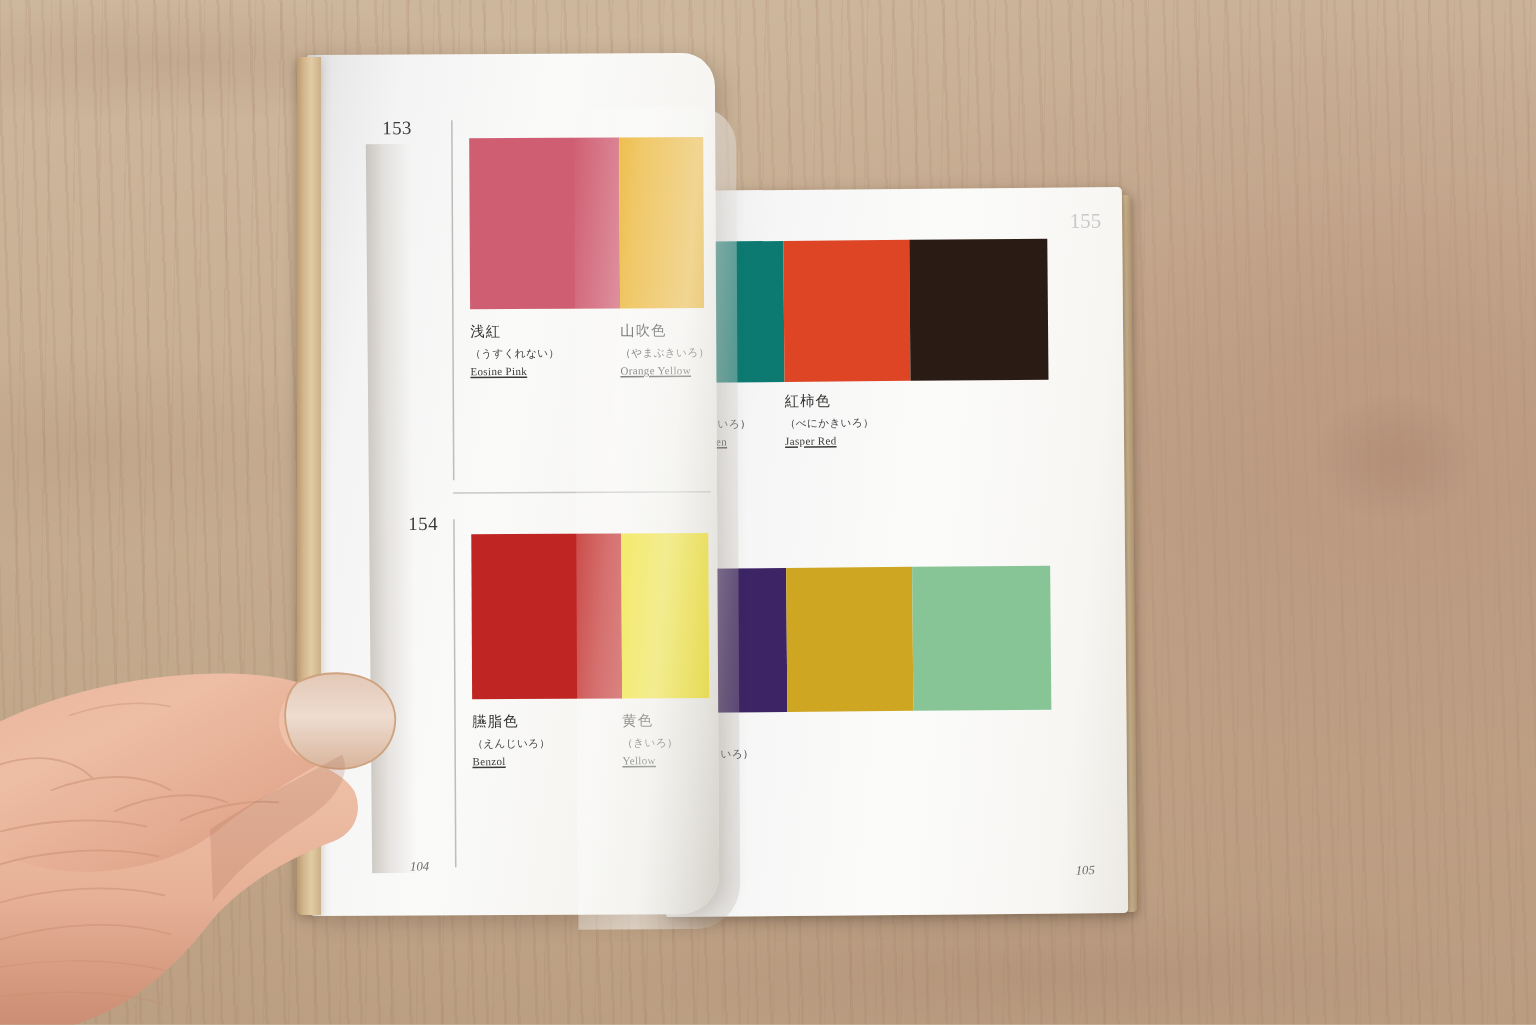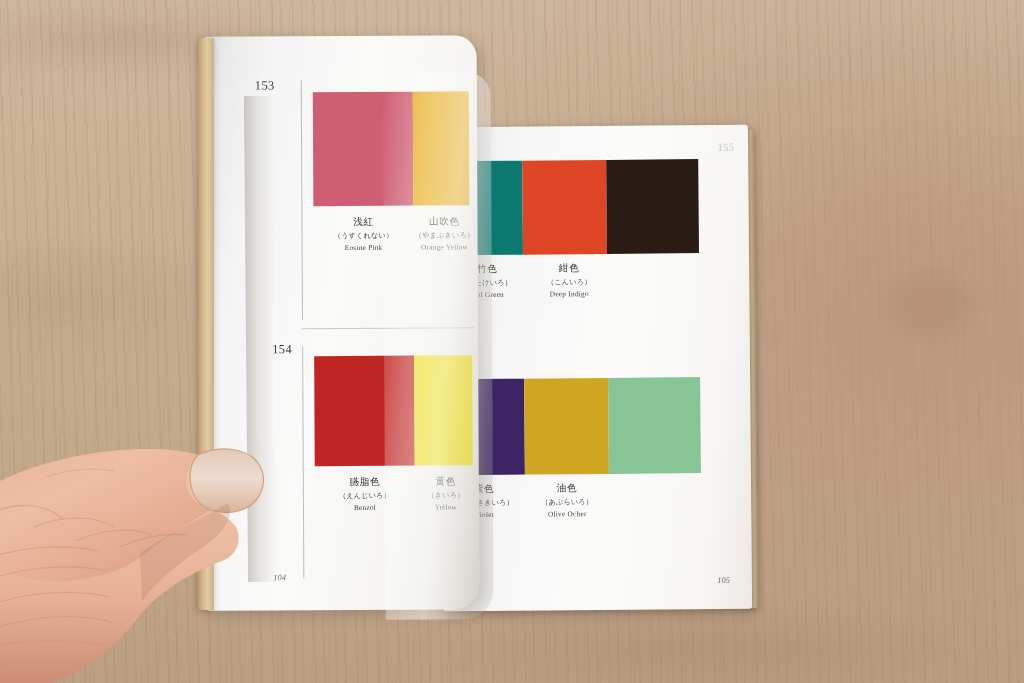--- a/index.html
+++ b/index.html
@@ -85,29 +85,29 @@
   .seq-num{
     position:absolute;font-size:12.5px;color:#3a3a3a;
     font-family:"Liberation Serif",serif;letter-spacing:.4px;
   }
 
   .swatch-row{position:absolute;display:flex;}
   .swatch{display:block;}
 
   .caption-row{position:absolute;display:flex;}
   .caption{
-    text-align:center;line-height:1.32;
+    line-height:1.32;
     color:#30302f;
   }
   .cap-jp{font-size:9.6px;letter-spacing:.7px;font-family:"DejaVu Sans",sans-serif;display:block;}
   .cap-kana{font-size:7.1px;letter-spacing:.2px;font-family:"DejaVu Sans",sans-serif;display:block;margin-top:2px;color:#404040;}
-  .cap-en{font-size:7.3px;letter-spacing:.25px;font-family:"Liberation Serif",serif;display:block;margin-top:3px;color:#3b3b3a;}
+  .cap-en{font-size:7.3px;letter-spacing:.25px;font-family:"Liberation Serif",serif;display:block;margin-top:3px;color:#3b3b3a;text-decoration:underline;}
 
   .folio{position:absolute;font-size:8.5px;font-style:italic;color:#6a6a68;font-family:"Liberation Serif",serif;}
-  .corner-num{position:absolute;font-size:11px;color:#c9c9cb;font-family:"Liberation Serif",serif;margin-left:15px;}
+  .corner-num{position:absolute;font-size:14px;color:#c9c9cb;font-family:"Liberation Serif",serif;margin-left:15px;}
 
   
   #hand{position:absolute;left:-10px;top:415px;width:300px;height:280px;pointer-events:none;}
 </style>
 </head>
 <body>
 
 <div id="desk"></div>
 
 <div id="book">
@@ -123,43 +123,38 @@
       <span class="swatch" style="width: 84px; height: 94px; background: rgb(221, 69, 36);"></span>
       <span class="swatch" style="width: 92px; height: 94px; background: rgb(42, 28, 20);"></span>
     </div>
 
     <div class="caption-row" style="left:0px;top:136px;">
       <div class="caption" style="width:82px;">
         <span class="cap-jp">青竹色</span>
         <span class="cap-kana">（あおたけいろ）</span>
         <span class="cap-en">Benzol Green</span>
       </div>
-      <div class="caption" style="width:92px;">
-        <span class="cap-jp">紺色</span>
-        <span class="cap-kana">（こんいろ）</span>
-        <span class="cap-en">Deep Indigo</span>
+      <div class="caption" style="width:84px;">
+        <span class="cap-jp">紅柿色</span>
+        <span class="cap-kana">（べにかきいろ）</span>
+        <span class="cap-en">Jasper Red</span>
       </div>
     </div>
 
     <div class="swatch-row" style="left:0px;top:252px;">
       <span class="swatch" style="width: 82px; height: 96px; background: rgb(61, 36, 101);"></span>
       <span class="swatch" style="width: 84px; height: 96px; background: rgb(207, 166, 34);"></span>
       <span class="swatch" style="width: 92px; height: 96px; background: rgb(135, 197, 150);"></span>
     </div>
 
     <div class="caption-row" style="left:0px;top:356px;">
       <div class="caption" style="width:82px;">
         <span class="cap-jp">紫色</span>
         <span class="cap-kana">（むらさきいろ）</span>
         <span class="cap-en">Violet</span>
-      </div>
-      <div class="caption" style="width:84px;">
-        <span class="cap-jp">油色</span>
-        <span class="cap-kana">（あぶらいろ）</span>
-        <span class="cap-en">Olive Ocher</span>
       </div>
     </div>
 
     <div class="folio" style="right:22px;bottom:24px;">105</div>
   </div>
 
   <div id="page-left" class="page-block">
 
     <div class="spine-rule" style="left:96px;top:44px;width:1px;height:240px;opacity:.55;"></div>
     <div class="spine-rule" style="left:96px;top:310px;width:1px;height:232px;opacity:.55;"></div>

